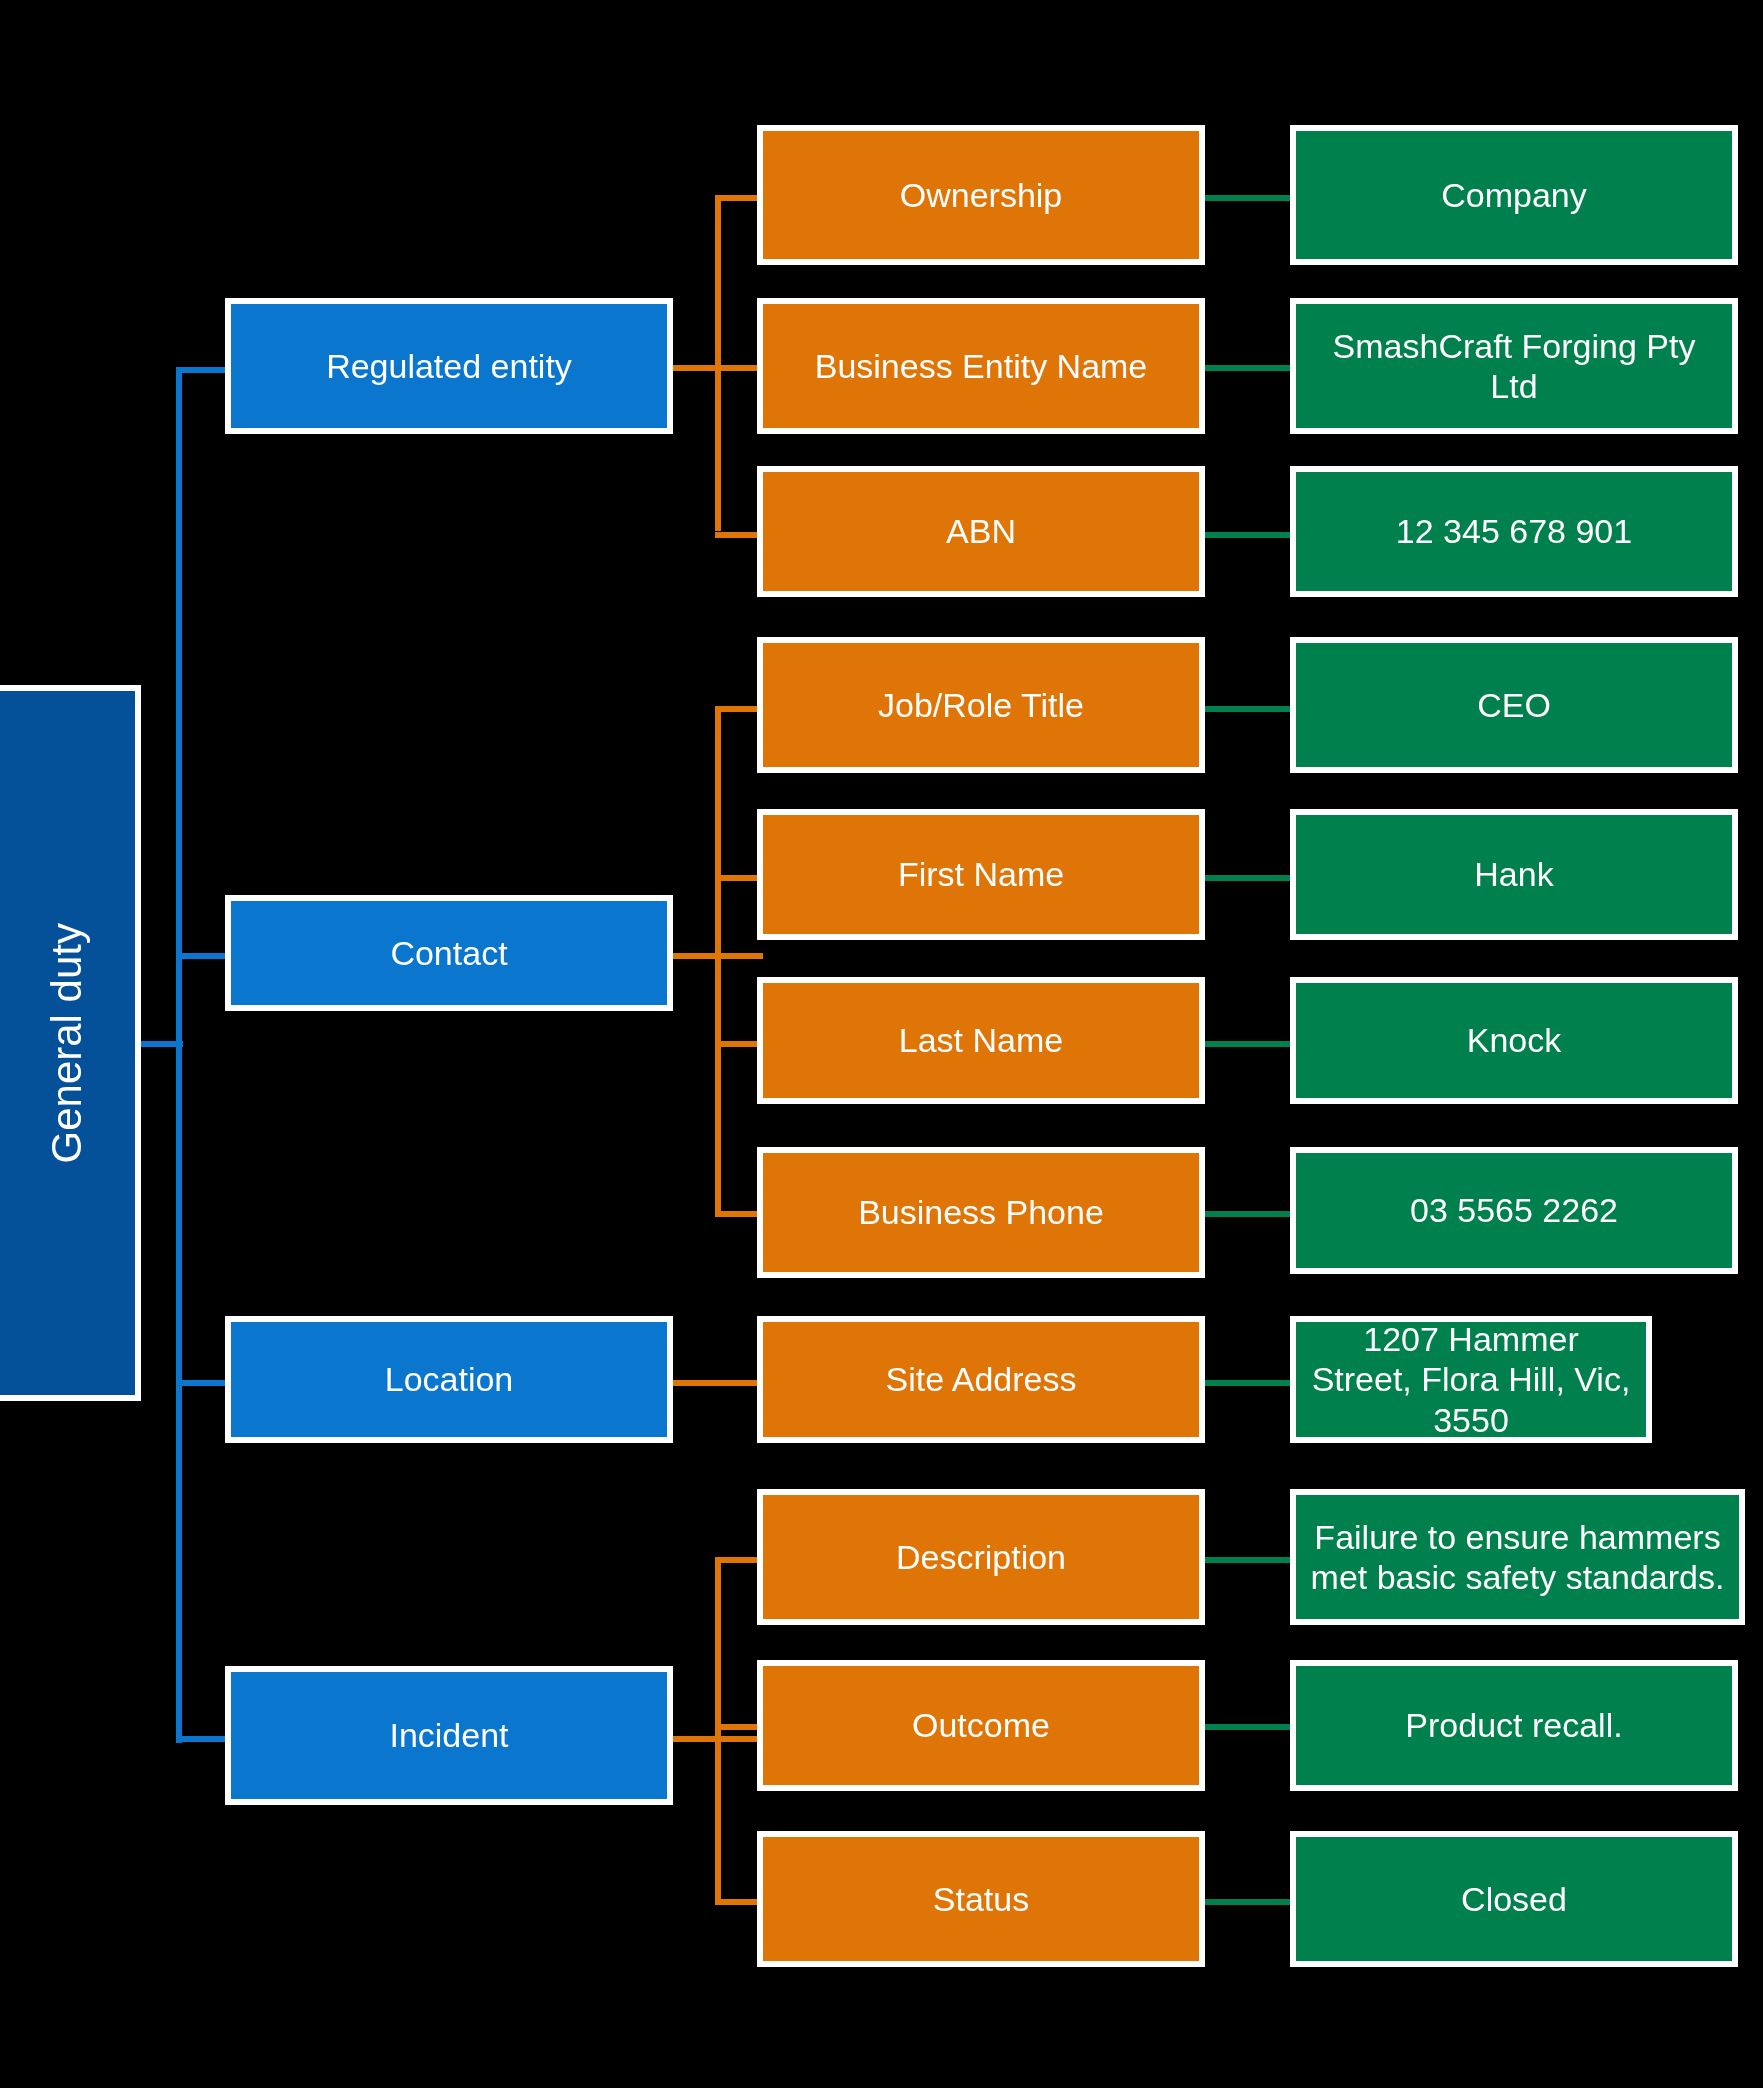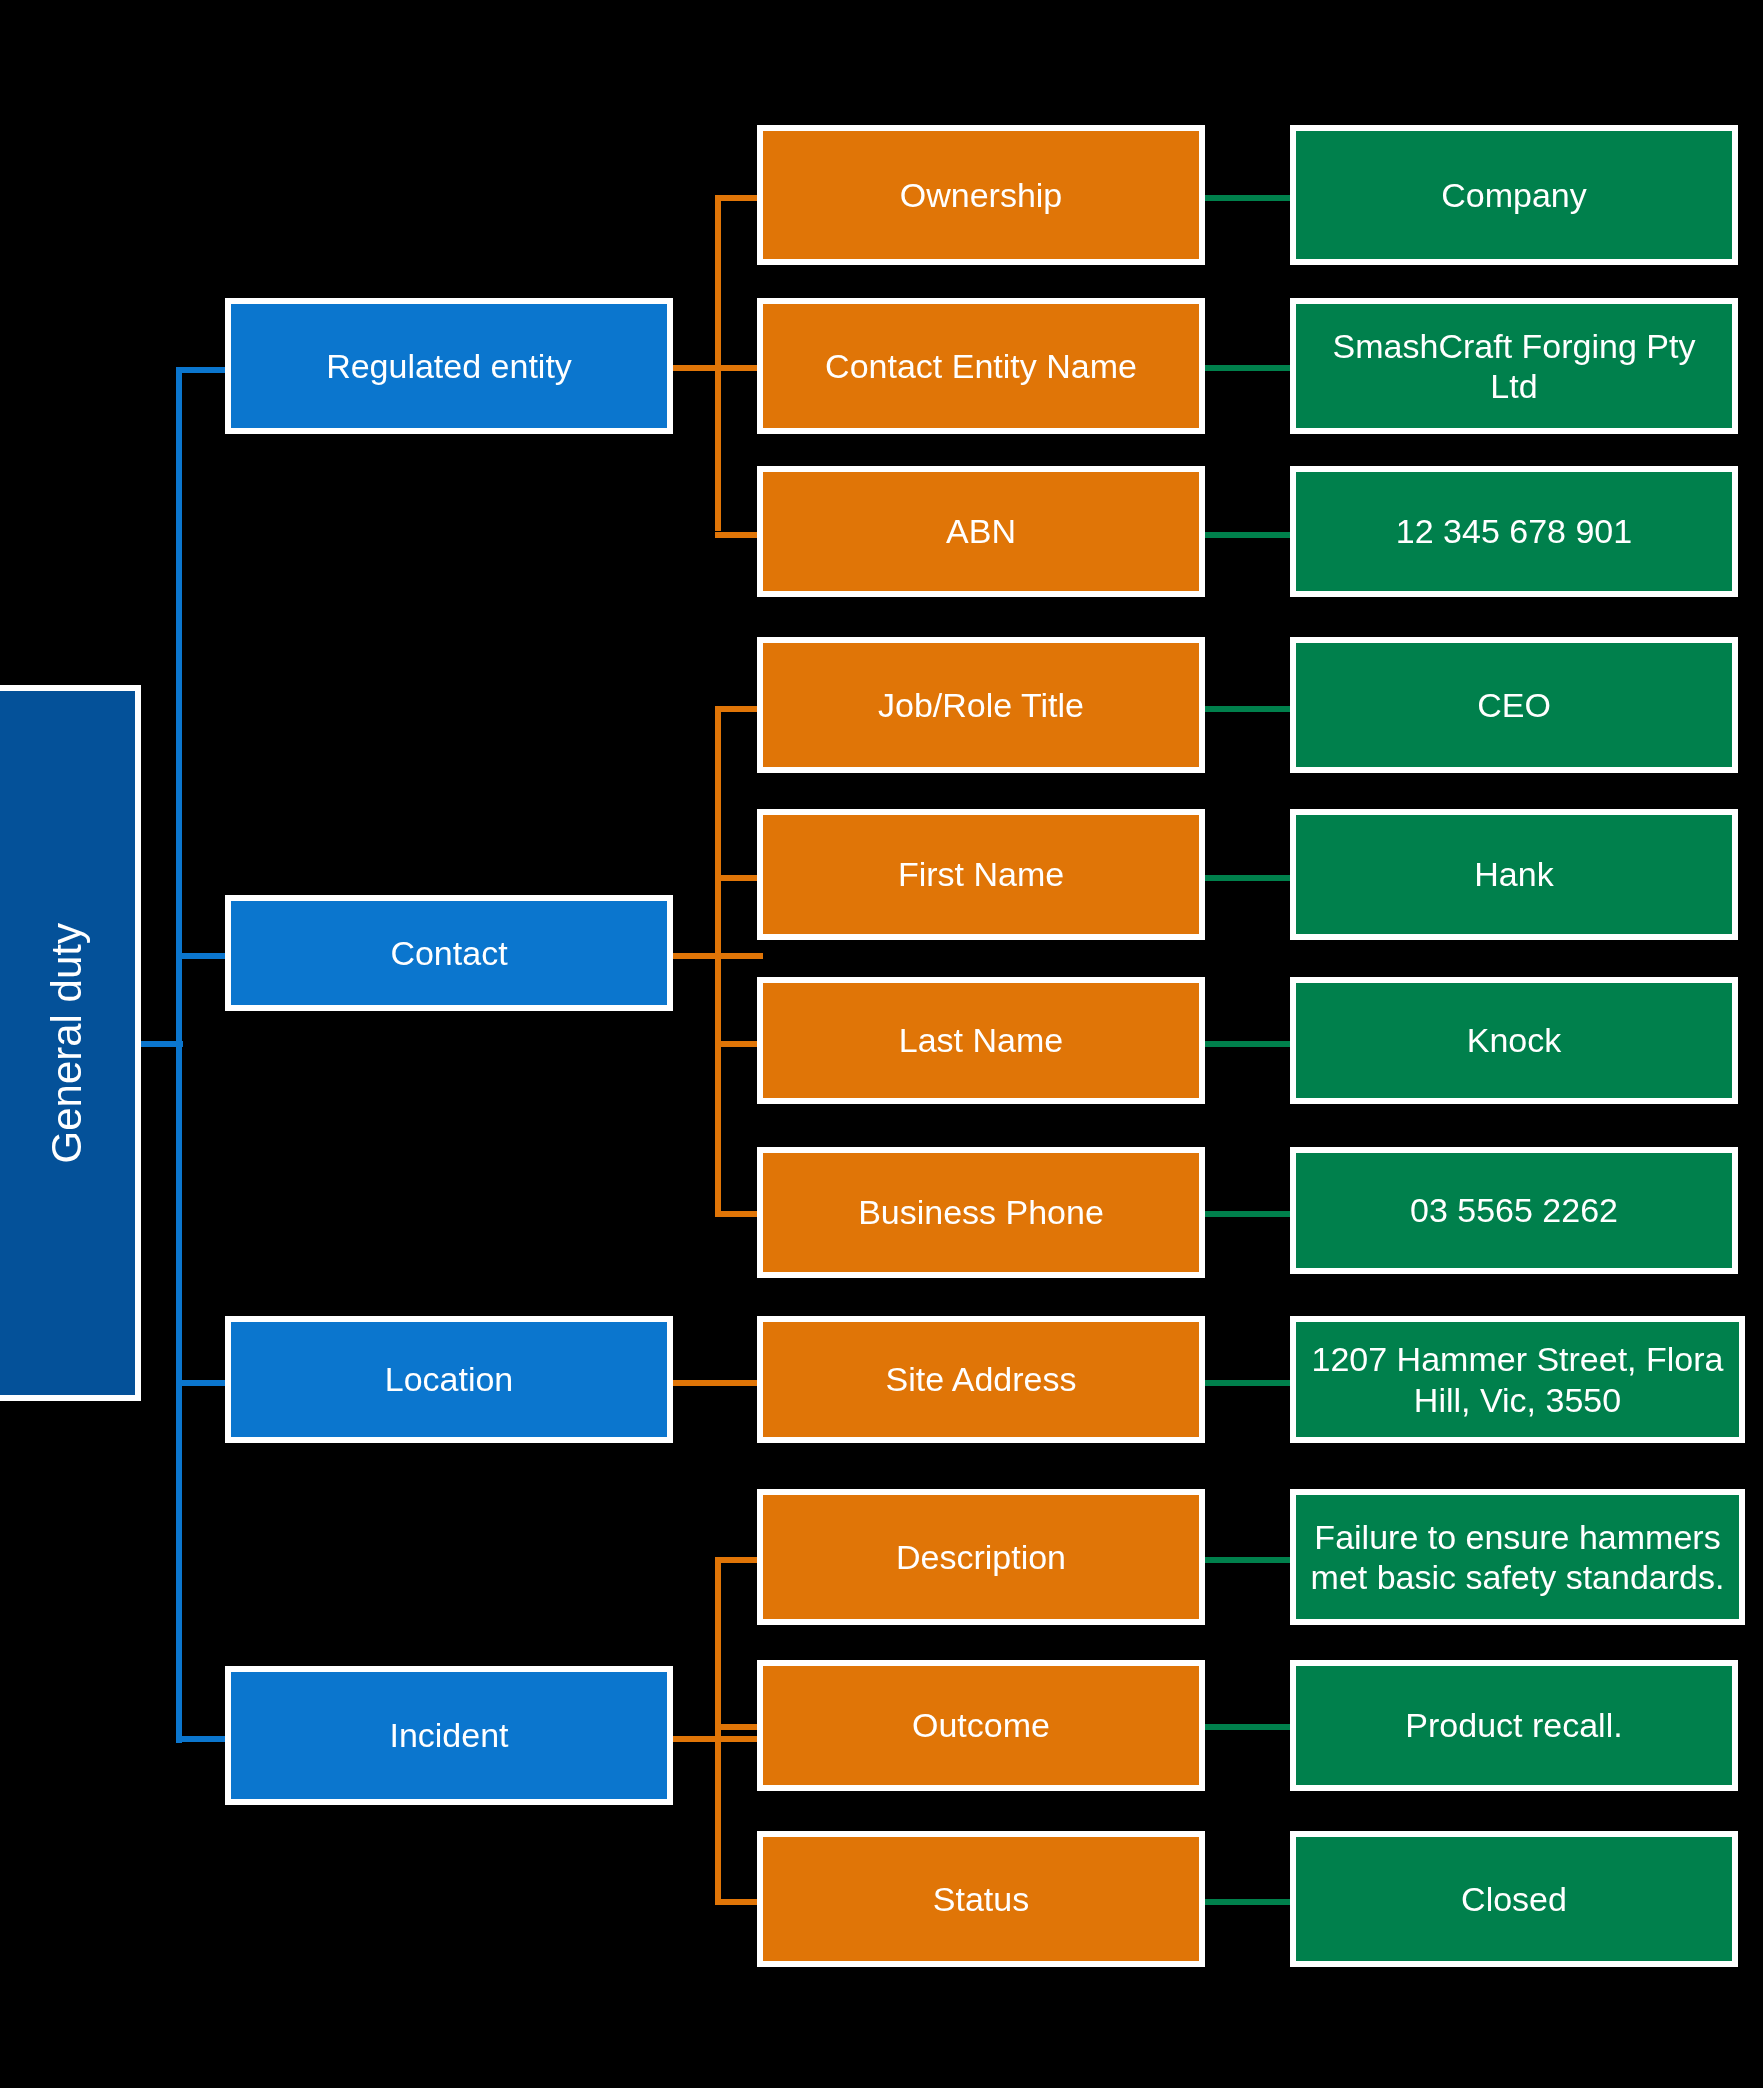--- a/index.html
+++ b/index.html
@@ -131,21 +131,21 @@
   </div>
 
   <div class="node cat" style="left:225px; top:1666px; width:448px; height:139px;">
     <span>Incident</span>
   </div>
 
   <div class="node field" style="left:757px; top:125px; width:448px; height:140px;">
     <span>Ownership</span>
   </div>
   <div class="node field" style="left:757px; top:298px; width:448px; height:136px;">
-    <span>Contact Entity Name</span>
+    <span>Business Entity Name</span>
   </div>
   <div class="node field" style="left:757px; top:466px; width:448px; height:131px;">
     <span>ABN</span>
   </div>
 
   <div class="node field" style="left:757px; top:637px; width:448px; height:136px;">
     <span>Job/Role Title</span>
   </div>
   <div class="node field" style="left:757px; top:809px; width:448px; height:131px;">
     <span>First Name</span>
@@ -187,21 +187,21 @@
   <div class="node value" style="left:1290px; top:977px; width:448px; height:127px;">
     <span>Knock</span>
   </div>
   <div class="node value" style="left:1290px; top:809px; width:448px; height:131px;">
     <span>Hank</span>
   </div>
   <div class="node value" style="left:1290px; top:1147px; width:448px; height:127px;">
     <span>03 5565 2262</span>
   </div>
 
-  <div class="node value" style="left:1290px; top:1316px; width:455px; height:127px;">
+  <div class="node value" style="left:1290px; top:1316px; width:362px; height:127px;">
     <span>1207 Hammer Street, Flora Hill, Vic, 3550</span>
   </div>
 
   <div class="node value" style="left:1290px; top:1489px; width:455px; height:136px;">
     <span>Failure to ensure hammers met basic safety standards.</span>
   </div>
   <div class="node value" style="left:1290px; top:1831px; width:448px; height:136px;">
     <span>Closed</span>
   </div>
   <div class="node value" style="left:1290px; top:1660px; width:448px; height:131px;">

